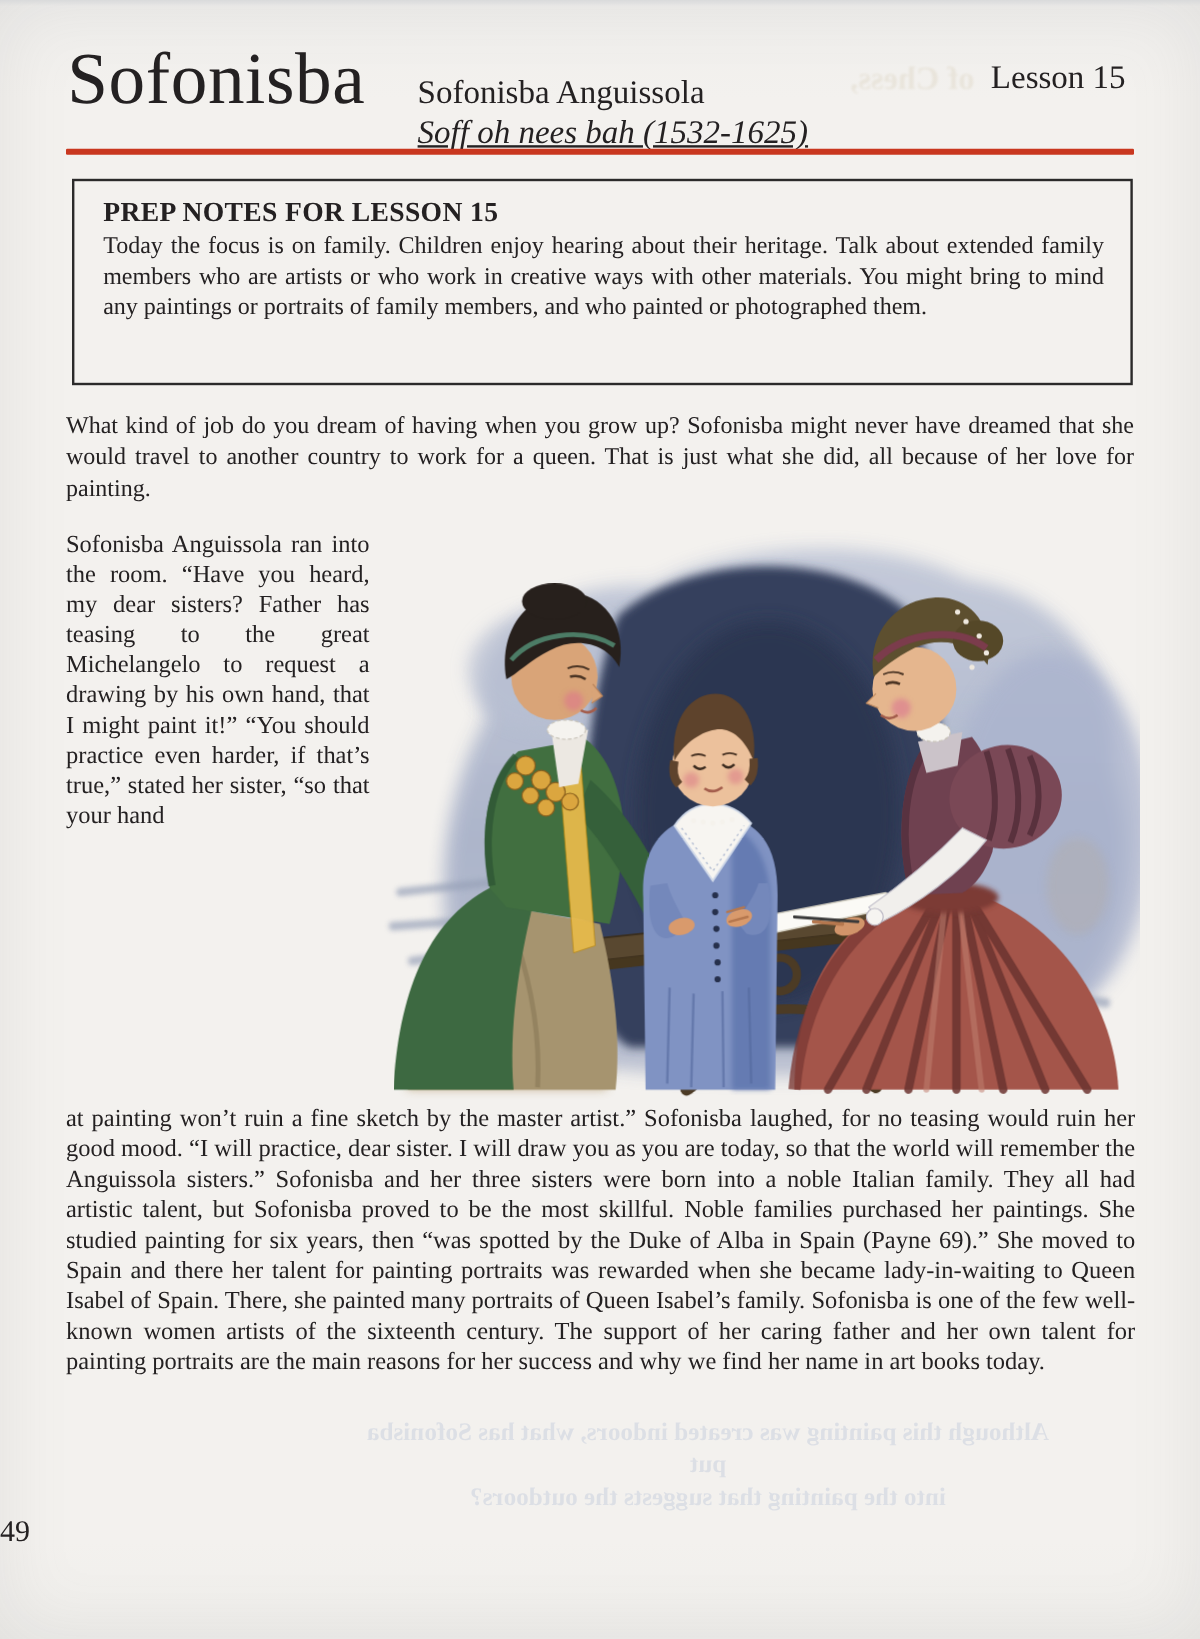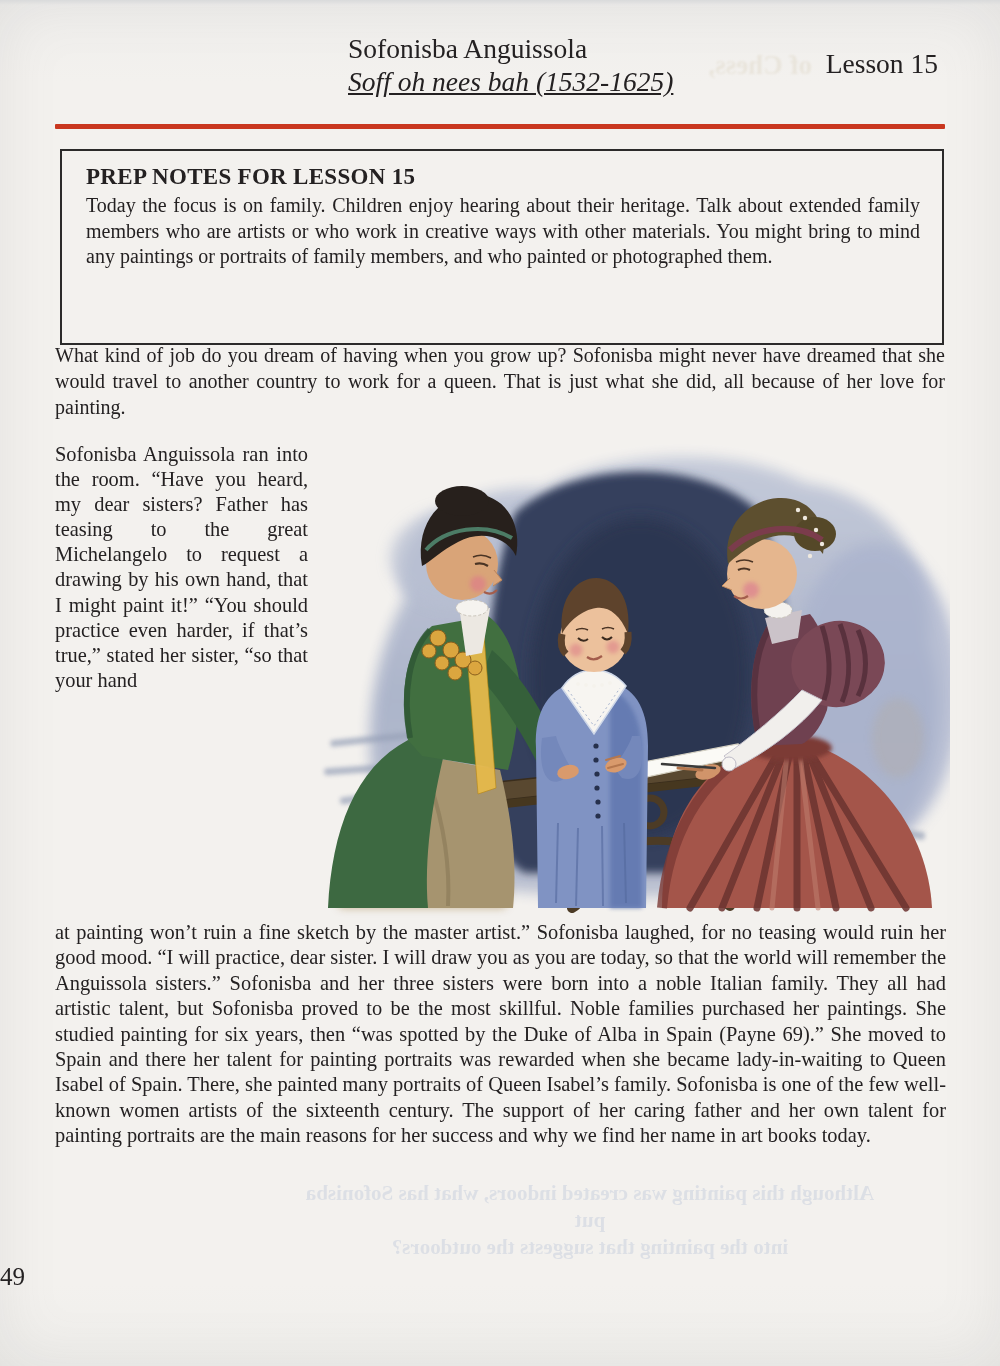--- a/index.html
+++ b/index.html
@@ -5,31 +5,31 @@
   html,body{margin:0;padding:0;background:#777;}
   .page{
     position:relative;width:1000px;height:1366px;margin:0 auto;
     background:linear-gradient(180deg,#efeeec 0%,#f3f1ee 6%,#f3f1ee 94%,#efeeeb 100%);
     font-family:"Liberation Serif","DejaVu Serif",serif;
     color:#242122;overflow:hidden;
     box-shadow:inset 0 0 60px rgba(120,120,125,.12);
   }
   .edge-top{position:absolute;left:0;top:0;width:100%;height:5px;background:linear-gradient(180deg,#d9dadb,rgba(240,239,237,0));}
   .title{position:absolute;left:56px;top:36px;font-size:61px;font-weight:400;letter-spacing:.5px;line-height:1;}
-  .subtitle{position:absolute;left:348px;top:32px;line-height:33px;font-size:27.5px;}
+  .subtitle{position:absolute;left:348px;top:60px;line-height:33px;font-size:27.5px;}
   .subtitle .phon{font-style:italic;text-decoration:underline;}
   .lesson{position:absolute;right:62px;top:48px;font-size:27.5px;}
   .ghost-header{
     position:absolute;left:612px;top:50px;width:200px;
     transform:scaleX(-1);opacity:.10;color:#9a7f40;font-size:27px;font-weight:bold;
     filter:blur(1px);
   }
   .red-rule{position:absolute;left:55px;top:124px;width:890px;height:5px;background:#c9371f;border-radius:1px;}
   .prep-box{
-    position:absolute;left:60px;top:149px;width:884px;height:196px;
+    position:absolute;left:60px;top:149px;width:884px;height:172px;
     border:2px solid #2b2a2a;box-sizing:border-box;padding:13px 22px 0 24px;
   }
   .prep-box h2{margin:0;font-size:23px;letter-spacing:.3px;}
   .prep-box p{margin:3px 0 0 0;font-size:20px;line-height:25.5px;text-align:justify;}
   .intro{position:absolute;left:55px;top:343px;width:890px;font-size:20px;line-height:25.8px;text-align:justify;}
   .story-col{position:absolute;left:55px;top:442px;width:253px;font-size:20.4px;line-height:25.1px;text-align:justify;}
   .story-col p{margin:0;}
   .illus{position:absolute;left:310px;top:438px;width:640px;height:480px;}
   .continuation{position:absolute;left:55px;top:920px;width:891px;font-size:20.4px;line-height:25.4px;text-align:justify;}
   .ghost-question{
@@ -38,20 +38,21 @@
     filter:blur(.6px);
   }
   .page-number{position:absolute;left:0;top:1263px;width:100%;text-align:left;font-size:25px;}
 </style>
 </head>
 <body>
 
 <div class="page">
   <div class="edge-top"></div>
 
+  <div class="title">Sofonisba</div>
 
   <div class="subtitle">
     <div>Sofonisba Anguissola</div>
     <div class="phon">Soff oh nees bah (1532-1625)</div>
   </div>
 
   <div class="ghost-header">of Chess,</div>
 
   <div class="lesson">Lesson 15</div>
 

